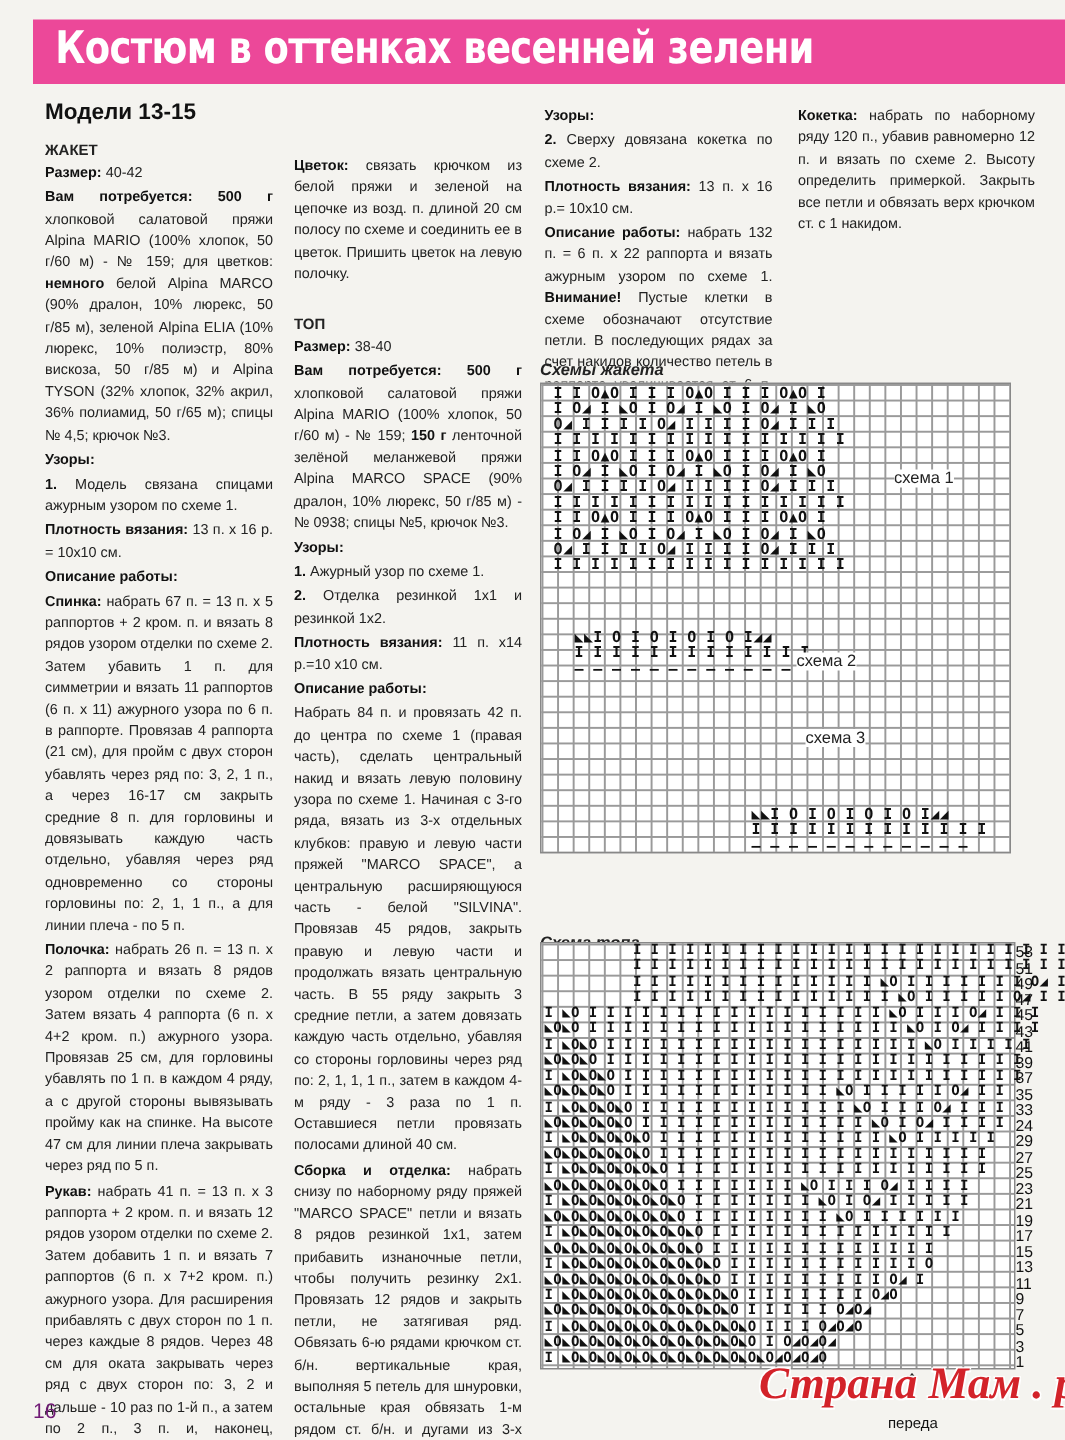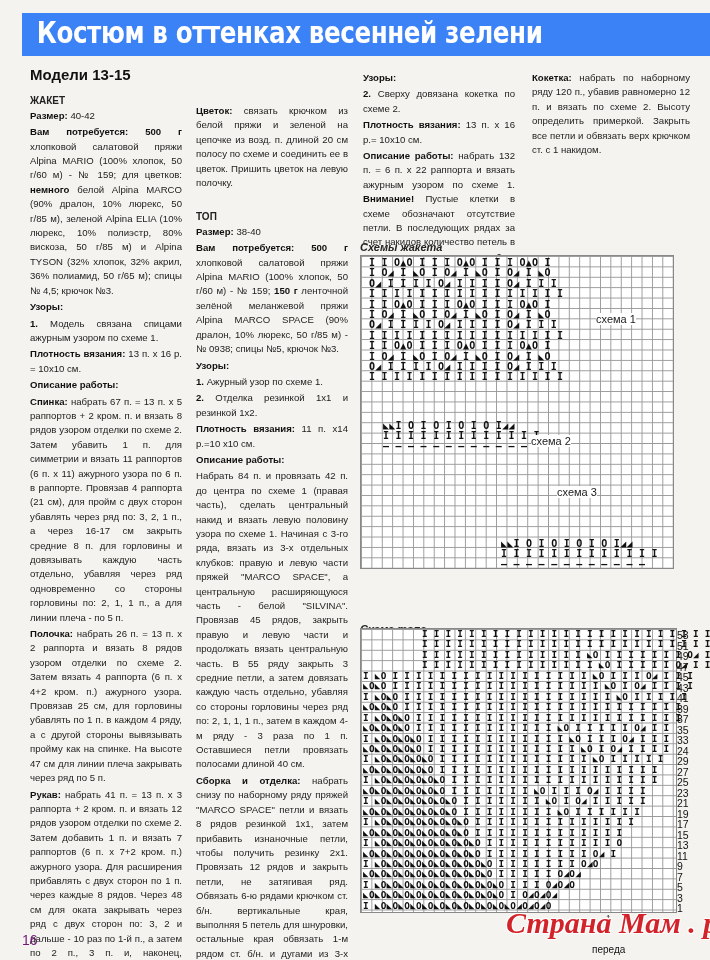--- a/index.html
+++ b/index.html
@@ -1,17 +1,17 @@
 <!DOCTYPE html>
 <html><head>
 <meta charset="utf-8">
 <style>
   html,body{margin:0;padding:0;}
   body{width:710px;height:960px;background:#f4f3ef;position:relative;overflow:hidden;font-family:"Liberation Sans",sans-serif;color:#222;}
-  .banner{position:absolute;left:22px;top:13px;width:688px;height:43px;background:#3b82f6;}
+  .banner{position:absolute;left:22px;top:13px;width:688px;height:43px;background:#ec4899;}
   .banner h1{margin:0;padding:0 0 0 18px;font-family:"DejaVu Sans",sans-serif;font-weight:bold;font-size:30px;line-height:40px;color:#fff;letter-spacing:-0.5px;transform:scaleX(0.82);transform-origin:left center;white-space:nowrap;}
   .col{position:absolute;font-size:9.6px;line-height:14.4px;text-align:justify;}
   .col p{margin:0 0 2px 0;}
   .col b{font-weight:bold;color:#111;}
   .h2{font-size:15px;font-weight:bold;margin:0 0 12px 0;color:#111;}
   .sec{font-weight:bold;font-size:10px;margin-top:4px;}
   .gap{height:14px;}
   .pnum{position:absolute;left:22px;top:932px;font-size:14px;color:#701a75;}
   .chart-title{position:absolute;font-style:italic;font-weight:bold;font-size:11px;color:#222;}
   .grid{position:absolute;background-color:#fff;
@@ -86,21 +86,21 @@
 I I I I I I I I I I I I I I I I
 I I O▲O I I I O▲O I I I O▲O I
 I O◢ I ◣O I O◢ I ◣O I O◢ I ◣O
 O◢ I I I I O◢ I I I I O◢ I I I
 I I I I I I I I I I I I I I I I</div>
   <div class="lbl" style="left:235px;top:57px;background:#fff;">схема 1</div>
   <div class="sym" style="left:22px;top:165px;" id="s2">◣◣I O I O I O I O I◢◢
 I I I I I I I I I I I I I
 — — — — — — — — — — — —</div>
   <div class="lbl" style="left:170px;top:179px;background:#fff;">схема 2</div>
-  <div class="lbl" style="left:196px;top:230px;background:#fff;">схема 3</div>
+  <div class="lbl" style="left:176px;top:230px;background:#fff;">схема 3</div>
   <div class="sym" style="left:140px;top:283px;" id="s3">◣◣I O I O I O I O I◢◢
 I I I I I I I I I I I I I
 — — — — — — — — — — — —</div>
 </div>
 
 <div class="chart-title" style="left:360px;top:623px;">Схема топа</div>
 <div class="grid" style="left:360px;top:628px;width:315px;height:283px;">
   <div class="sym" style="left:2px;top:0;font-size:9.4px;line-height:10.45px;" id="st">          I I I I I I I I I I I I I I I I I I I I I I I I I
           I I I I I I I I I I I I I I I I I I I I I I I I I
           I I I I I I I I I I I I I I ◣O I I I I I I I O◢ I

